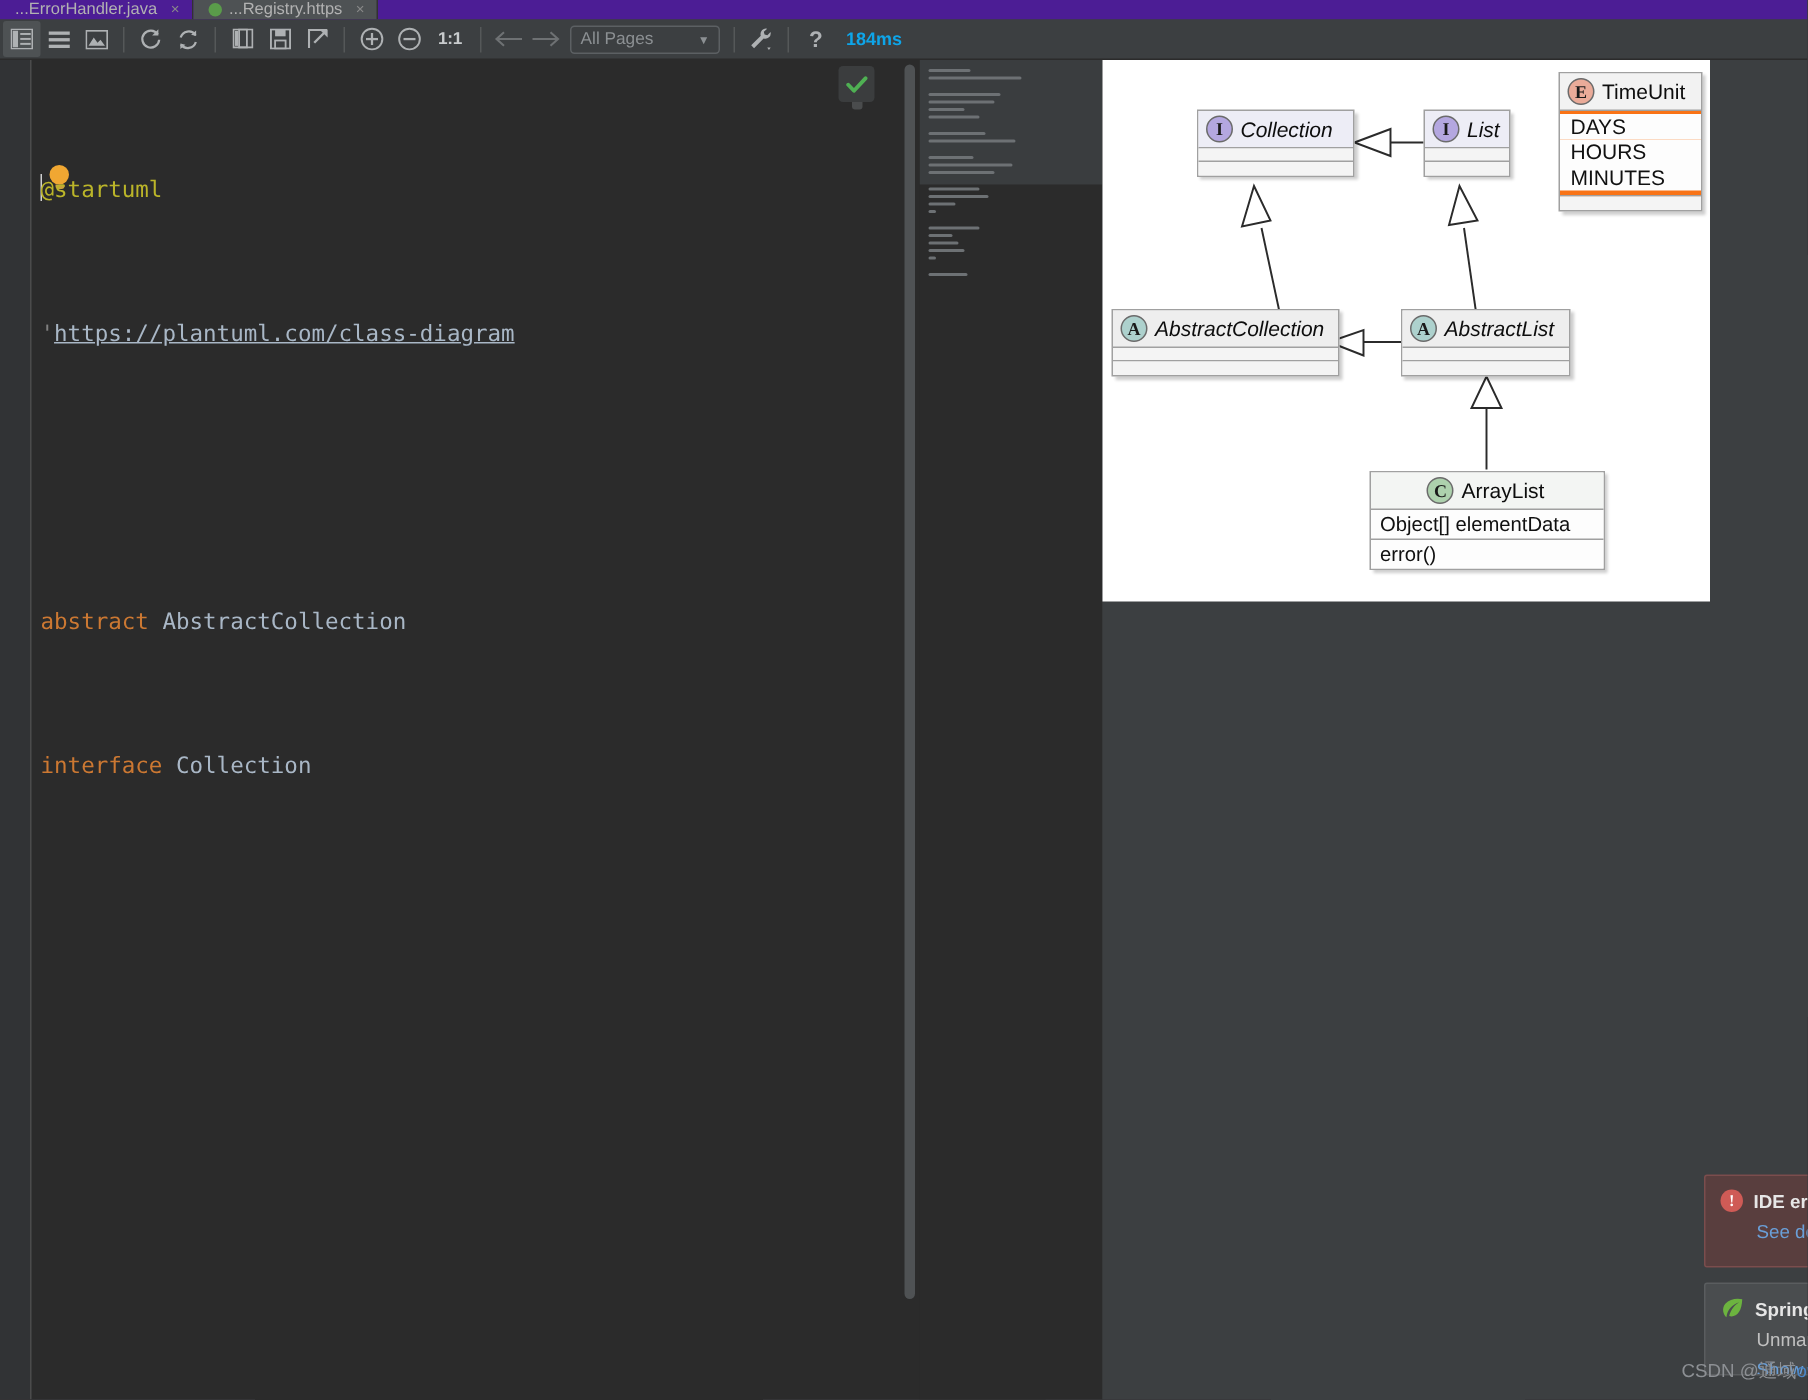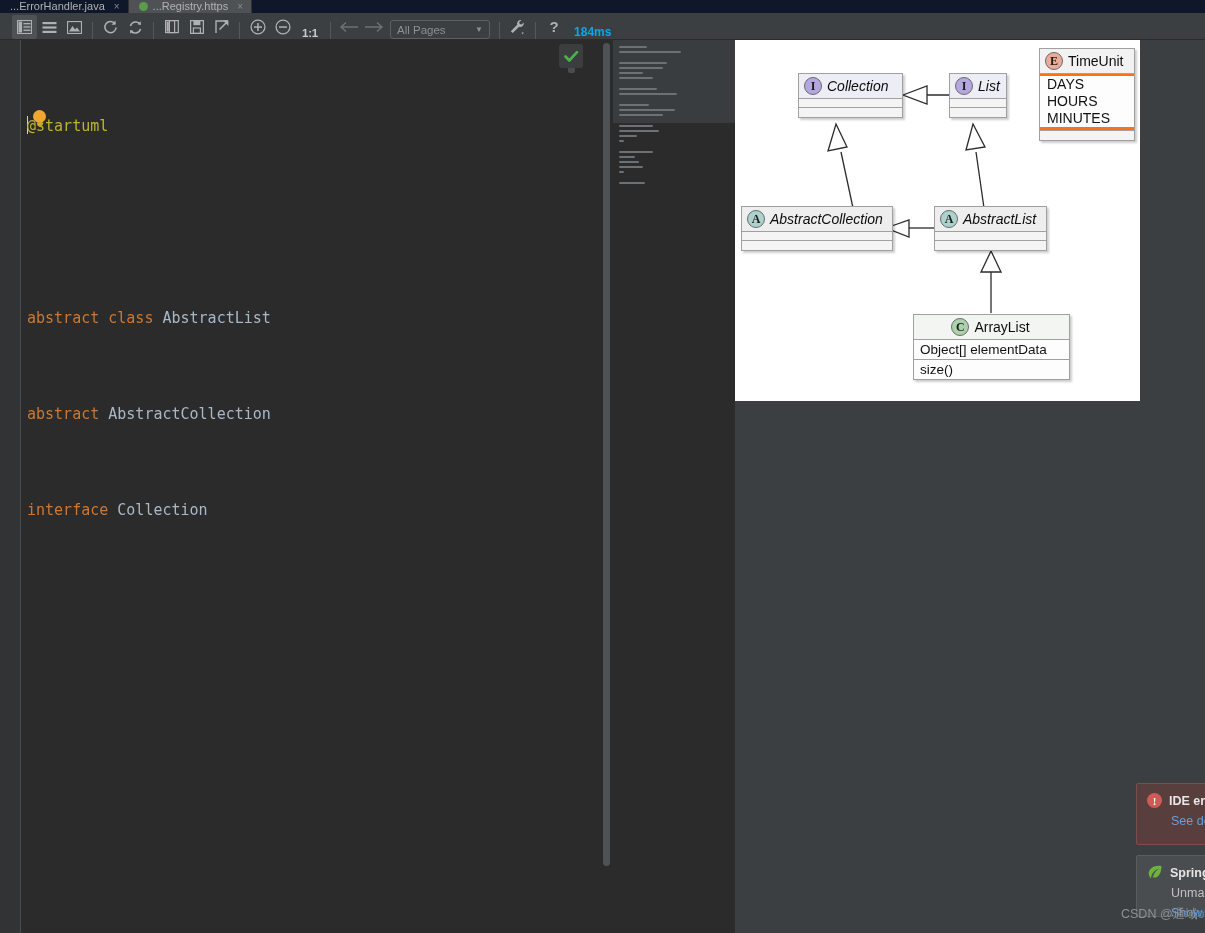--- a/index.html
+++ b/index.html
@@ -7,38 +7,38 @@
     width: 1205px; height: 933px;
     background: #3c3f41;
     font-family: "Liberation Sans", sans-serif;
     overflow: hidden;
   }
   #app { position: relative; width: 1205px; height: 933px; background: #3c3f41; }
 
   
   .tabbar {
     position: absolute; top: 0; left: 0; width: 1205px; height: 13px;
-    background: #0f172a; display: flex; align-items: center;
+    background: #4c1d95; display: flex; align-items: center;
     overflow: hidden;
   }
   .tab {
     height: 13px; display: flex; align-items: center; gap: 5px;
     padding: 0 8px 0 10px; font-size: 11px; color: #b2b2b2;
     border-right: 1px solid #323232; position: relative;
   }
   .tab.active { background: #4e5254; }
   .tab .dot { width: 9px; height: 9px; border-radius: 50%; background: #5a9c4a; flex: none; }
   .tab .lbl { white-space: nowrap; line-height: 11px; }
   .tab .x { color: #8a8a8a; font-size: 10px; margin-left: 4px; }
 
   
   .toolbar {
     position: absolute; top: 13px; left: 0; width: 1205px; height: 27px;
     background: #3c3f41; border-bottom: 1px solid #2b2b2b;
-    display: flex; align-items: flex-end; padding-left: 12px;
+    display: flex; align-items: center; padding-left: 2px;
   }
   .tbtn {
     width: 25px; height: 24px; display: flex; align-items: center; justify-content: center;
     color: #aeb1b3; position: relative;
   }
   .tbtn.sel { background: #4e5254; border-radius: 2px; }
   .tbtn svg { display: block; }
   .tsep { width: 1px; height: 17px; background: #555859; margin: 0 5px; }
   .tbtn.dim { color: #6e7173; }
   .zoomlbl { font-size: 11.5px; font-weight: bold; color: #c8cbcd; padding: 0 7px; letter-spacing: -0.2px;}
@@ -316,22 +316,22 @@
 
     <div class="tmlbl">184ms</div>
   </div>
 
   <div class="editor">
     <div class="gutter"></div>
     <div class="bulb"></div>
 
     <div class="code">
       <div class="ln"><span class="caret"></span><span class="tag">@startuml</span></div>
+      <div class="ln"><span class="cmt">'</span><span class="lnk">https://plantuml.com/class-diagram</span></div>
       <div class="ln"> </div>
-      <div class="ln"><span class="kw">abstract class</span> <span>AbstractList</span></div>
       <div class="ln"><span class="kw">abstract</span> <span>AbstractCollection</span></div>
       <div class="ln"><span class="kw">interface</span> <span>Collection</span></div>
       <div class="ln"> </div>
       
       
       
       
       
       
       
@@ -439,21 +439,21 @@
         <div class="emptyrow"></div>
         <div class="emptyrow"></div>
       </div>
 
       <div class="uml cls" style="left:178px;top:274px;width:157px;">
         <div class="hdr" style="justify-content:center;">
           <span class="badge b-c">C</span>
           <span>ArrayList</span>
         </div>
         <div class="row">Object[] elementData</div>
-        <div class="row">size()</div>
+        <div class="row">error()</div>
       </div>
 
       <div class="uml enm" style="left:304px;top:8px;width:96px;">
         <div class="hdr">
           <span class="badge b-e">E</span>
           <span>TimeUnit</span>
         </div>
         <div class="enumbody">
           <div class="enumrow">DAYS</div>
           <div class="enumrow">HOURS</div>

